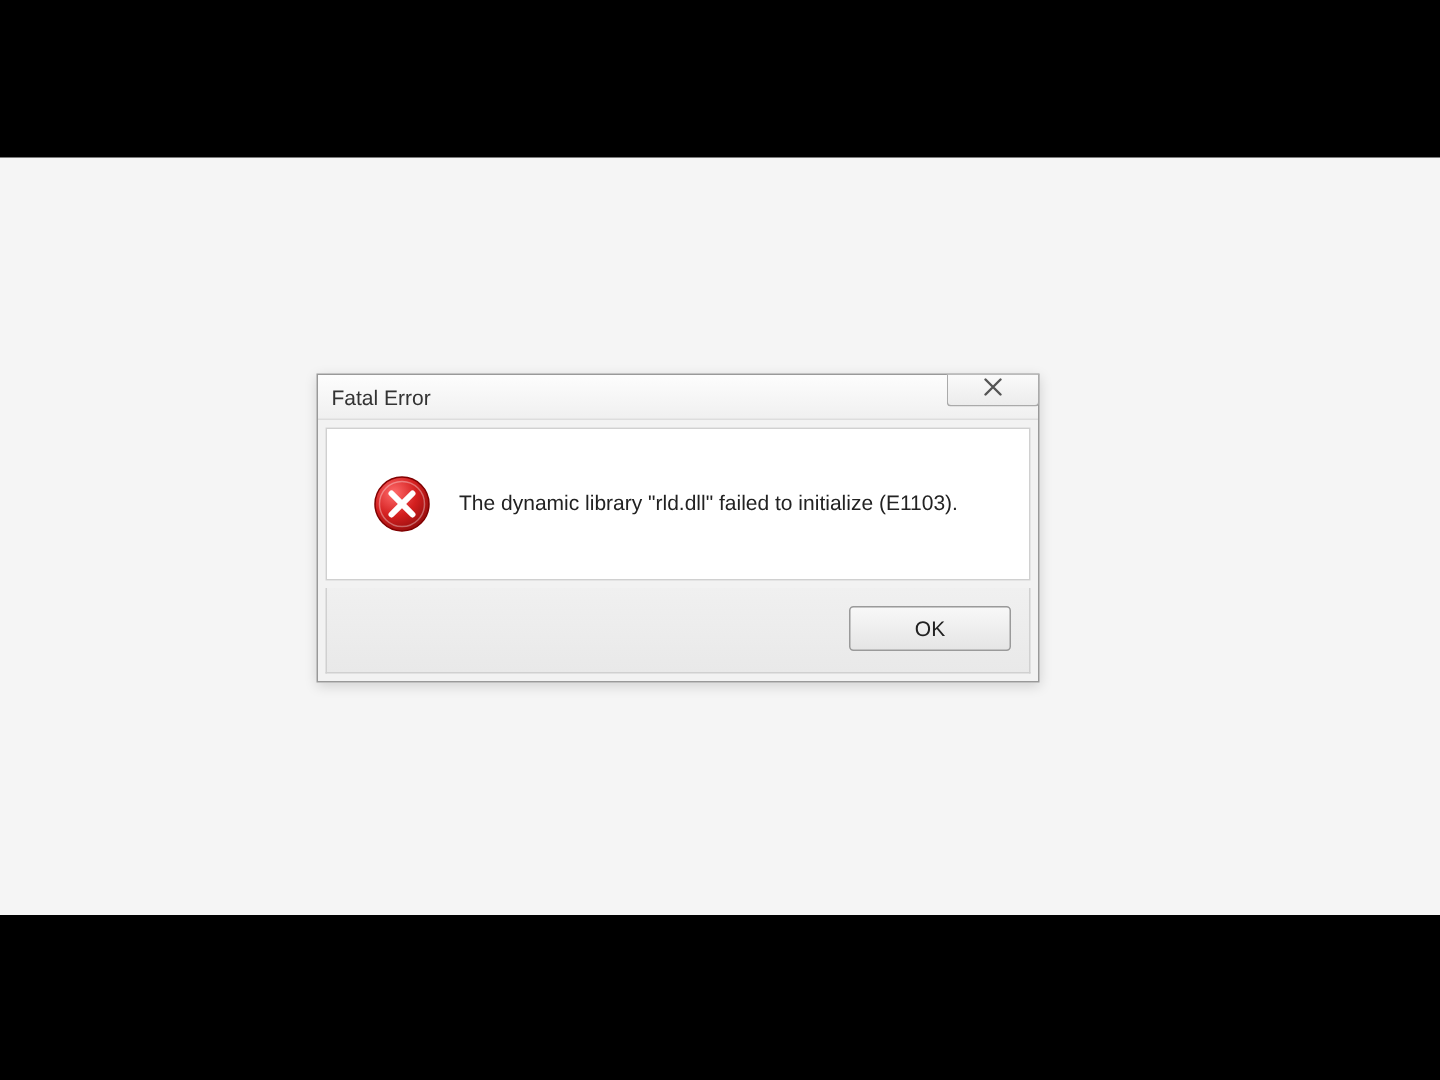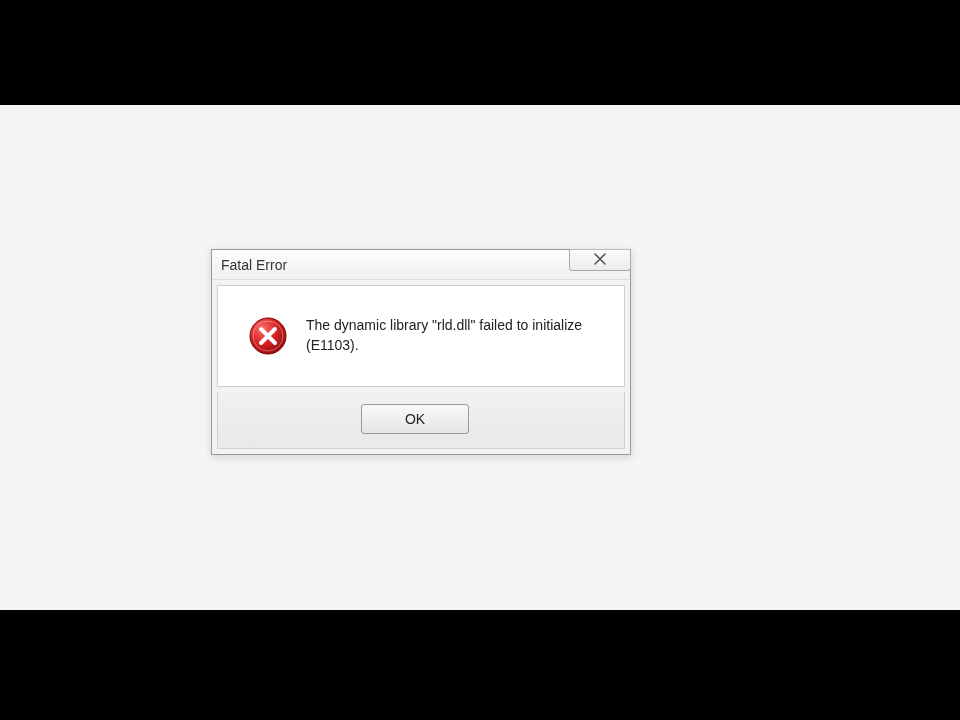--- a/index.html
+++ b/index.html
@@ -20,21 +20,21 @@
       left: 0;
       top: 105px;
       width: 960px;
       height: 505px;
       background: #f5f5f5;
     }
     .dialog {
       position: absolute;
       left: 211px;
       top: 249px;
-      width: 420px;
+      width: 482px;
       background: #f2f2f2;
       border: 1px solid #999;
       box-shadow: 0 2px 8px rgba(0,0,0,0.15);
     }
     .titlebar {
       height: 30px;
       background: linear-gradient(to bottom, #fdfdfd 0%, #f0f0f0 100%);
       border-bottom: 1px solid #ddd;
       display: flex;
       align-items: center;
@@ -88,21 +88,21 @@
       color: #222;
       line-height: 1.4;
     }
     .button-area {
       margin: 0 5px 5px 5px;
       padding: 12px 12px 14px 0;
       background: linear-gradient(to bottom, #f0f0f0 0%, #e9e9e9 100%);
       border: 1px solid #d0d0d0;
       border-top: none;
       display: flex;
-      justify-content: center;
+      justify-content: flex-end;
     }
     .ok-button {
       width: 108px;
       height: 30px;
       background: linear-gradient(to bottom, #f8f8f8 0%, #e5e5e5 100%);
       border: 1px solid #9a9a9a;
       border-radius: 3px;
       font-size: 14px;
       color: #222;
       cursor: pointer;

